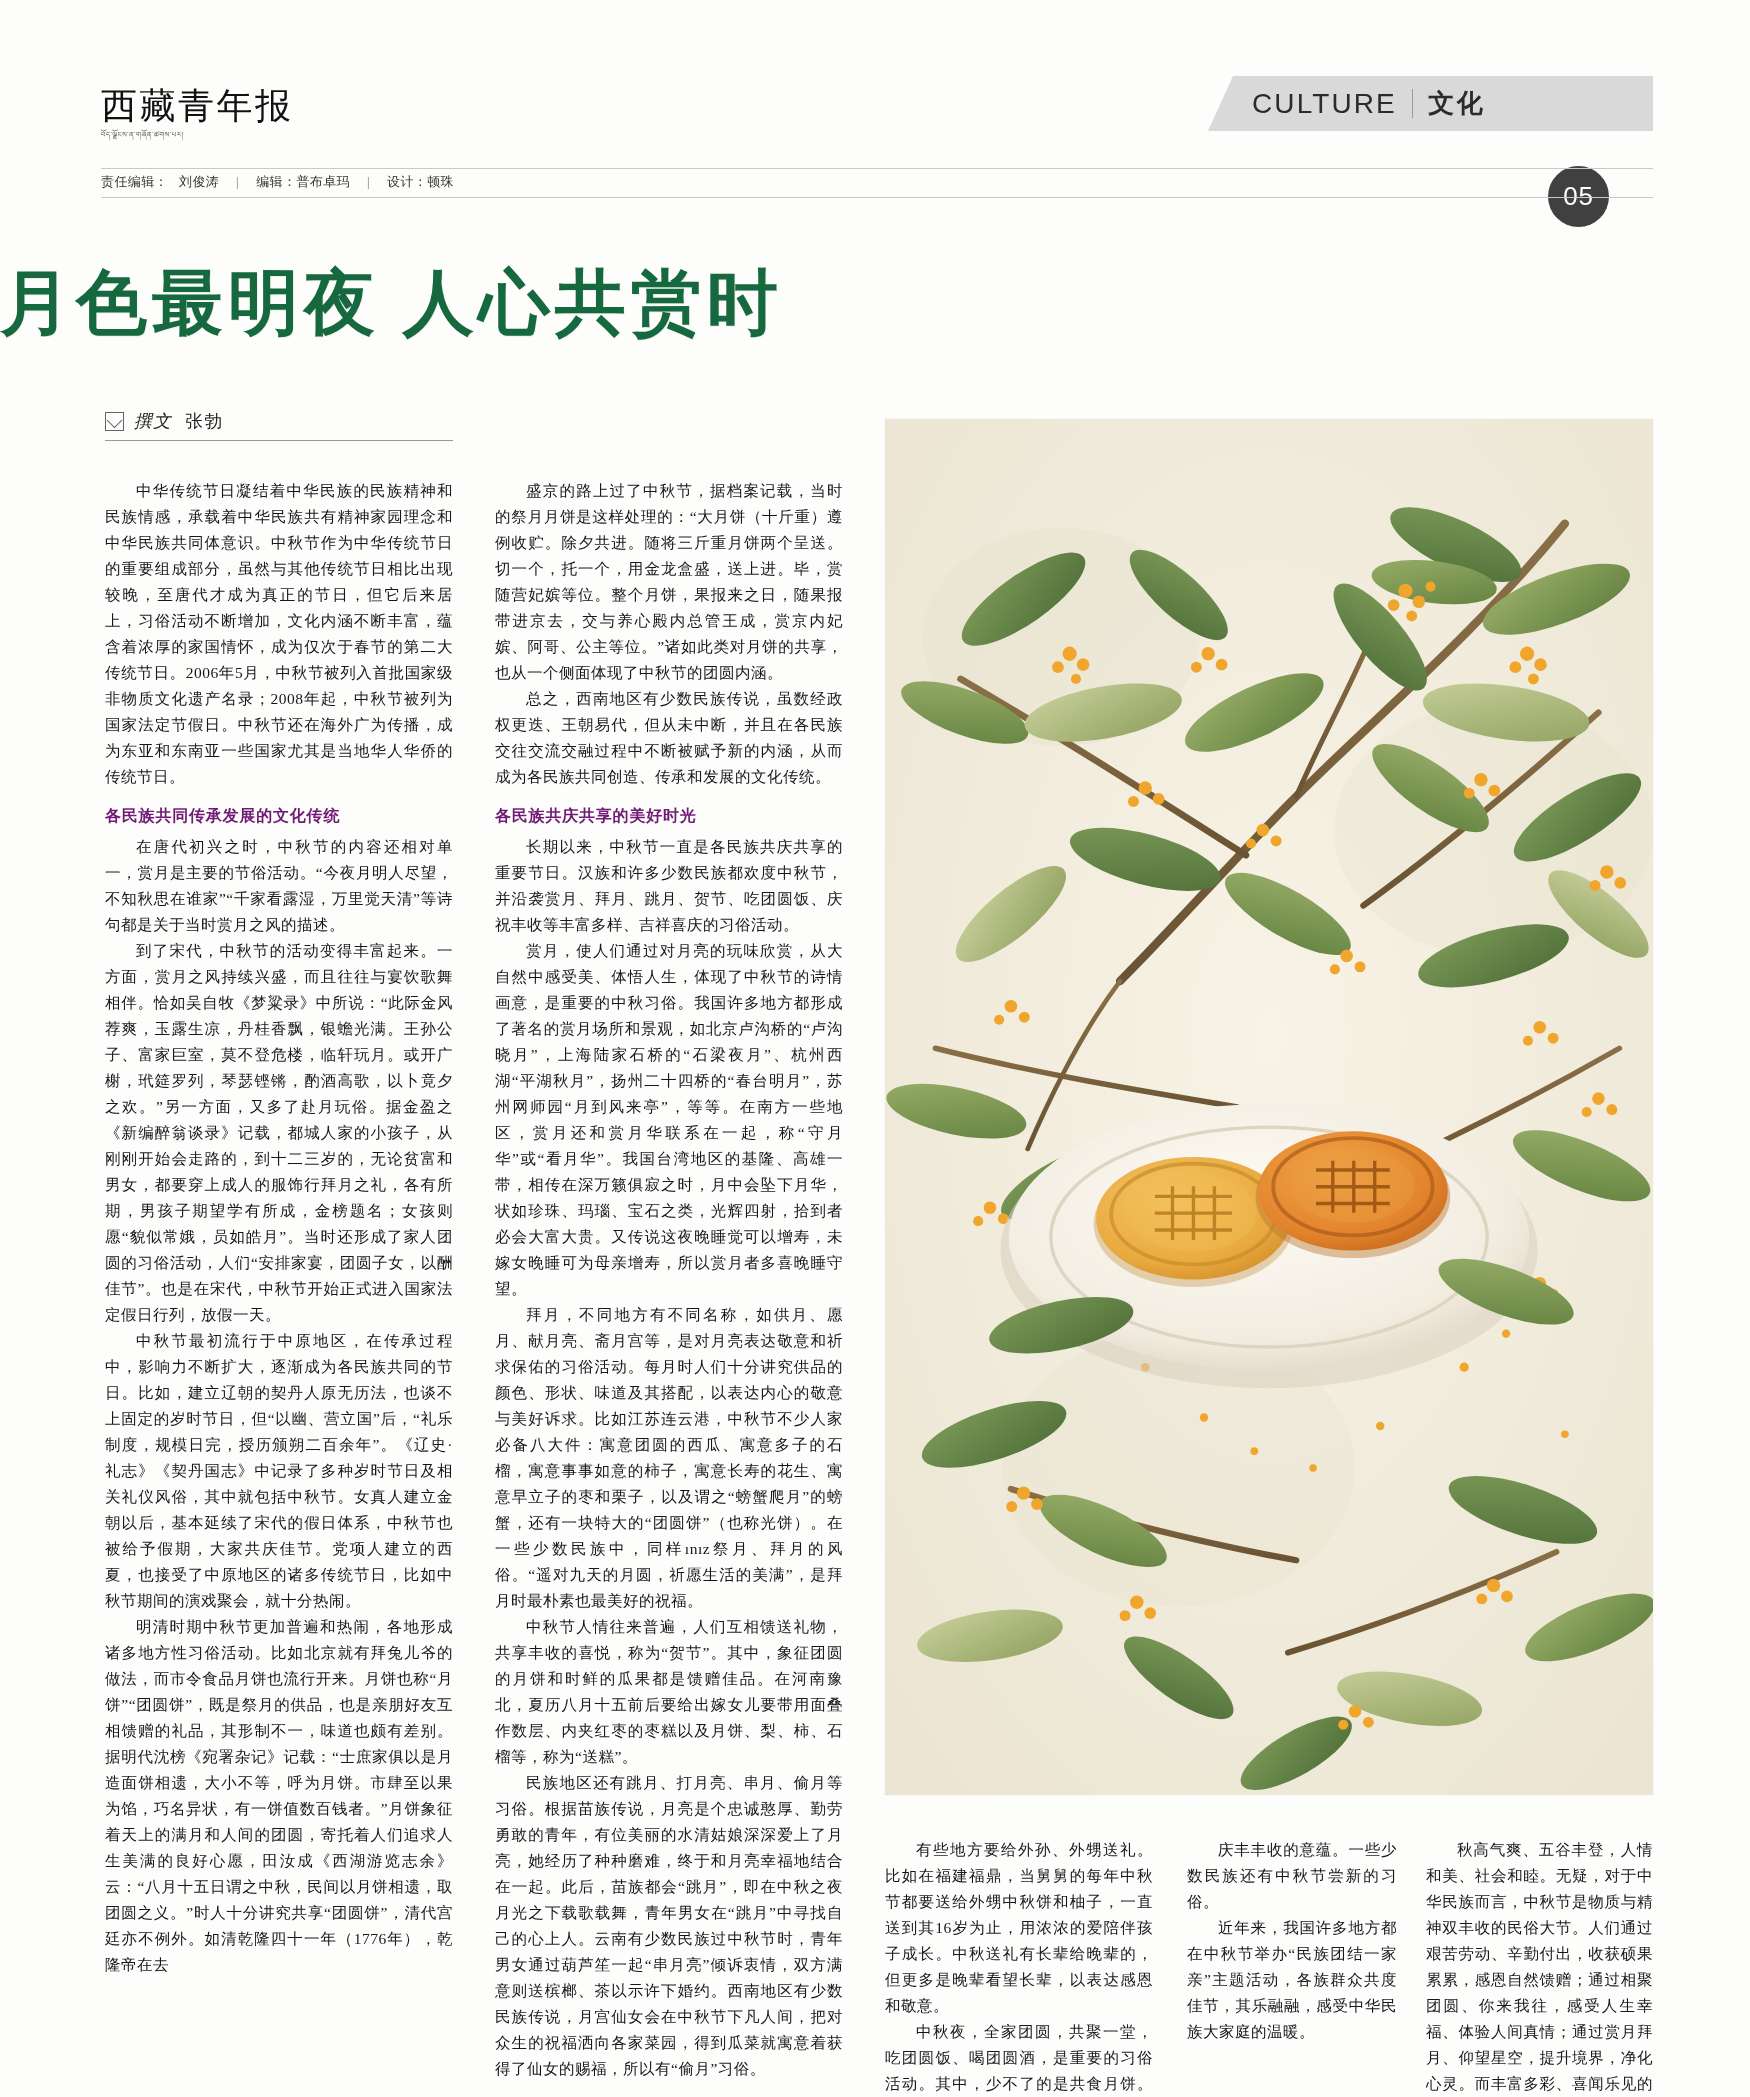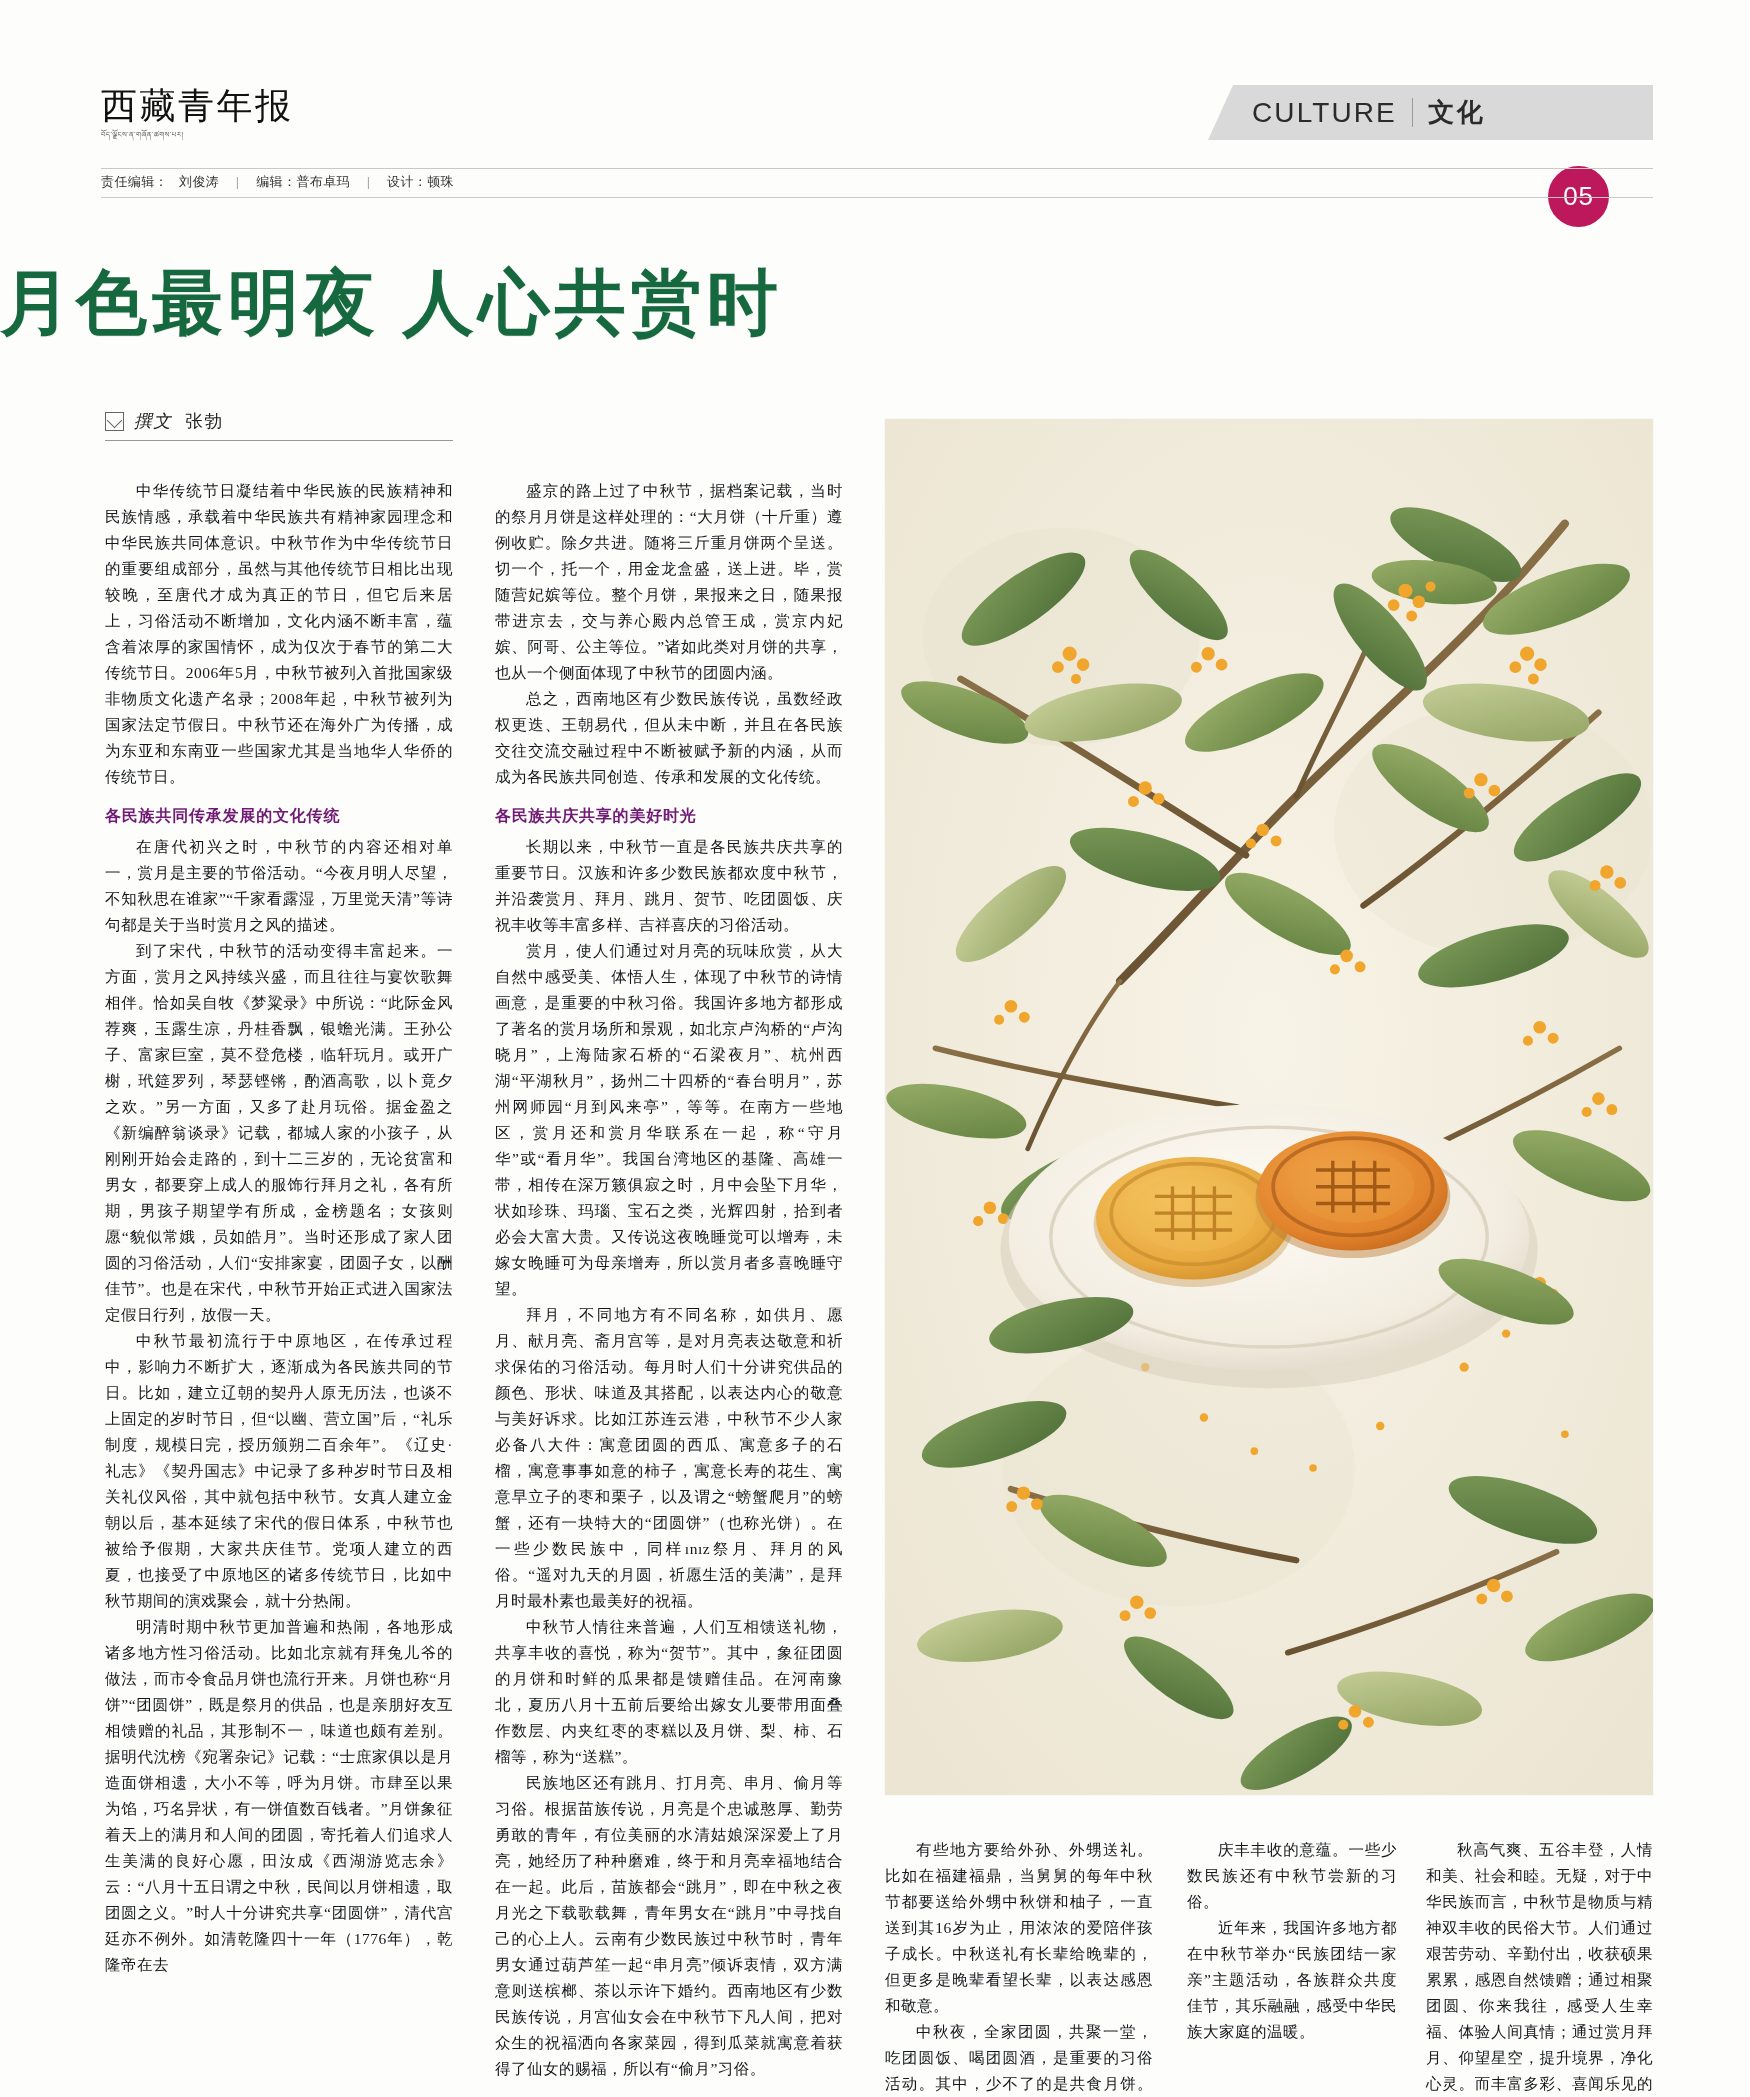--- a/index.html
+++ b/index.html
@@ -40,21 +40,21 @@
     margin-top:5.9px;
     font-size:7.1px;
     color:#555;
     letter-spacing:0.4px;
     line-height:1.5;
     white-space:nowrap;
   }
 
   .header-banner{
     position:absolute;
-    left:1208px; top:85px;
+    left:1208px; top:76px;
     width:445px; height:66px;
   }
   .banner-shape{
     position:absolute;
     left:0; top:0;
     width:445px; height:55px;
     background:#d9d9d9;
     clip-path:polygon(25px 0, 445px 0, 445px 55px, 0 55px);
   }
   .banner-inner{
@@ -79,21 +79,21 @@
     font-size:26px;
     letter-spacing:2.5px;
     color:#2b2b2b;
     font-weight:bold;
   }
   .page-badge{
     position:absolute;
     left:1548px; top:166px;
     width:61px; height:61px;
     border-radius:50%;
-    background:#be185d;
+    background:#404040;
     color:#fff;
     display:flex; align-items:center; justify-content:center;
     font-family:"Liberation Sans","DejaVu Sans",sans-serif;
     font-size:26px;
     letter-spacing:0.8px;
     text-align:center;
   }
 
   .credits-rule-top{
     position:absolute;

